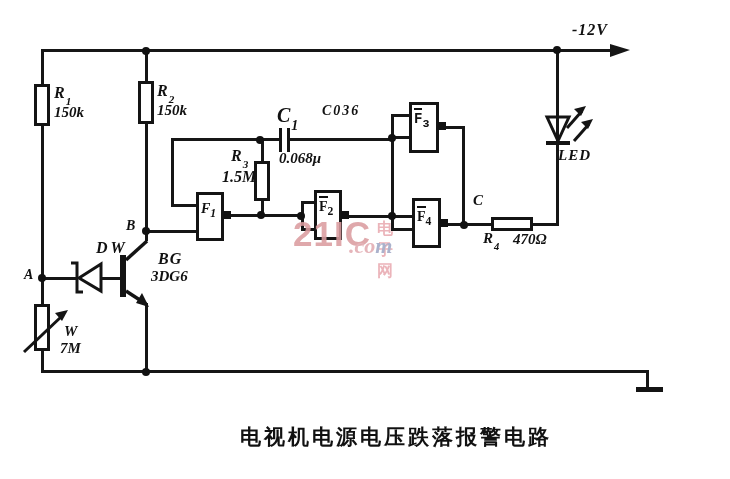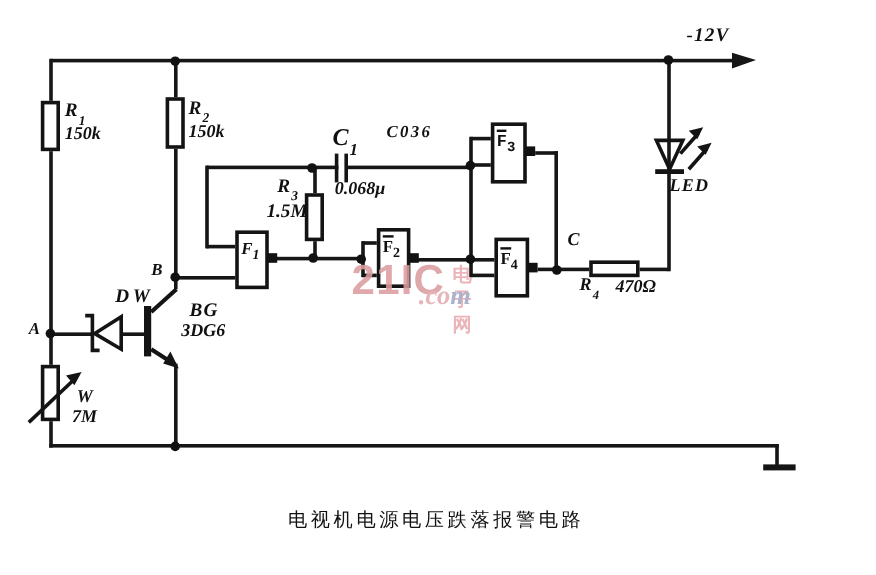--- a/index.html
+++ b/index.html
@@ -23,21 +23,21 @@
   .gate-lbl .ov{border-top:2px solid #111;padding-top:1px;}
   svg.shapes{position:absolute;left:0;top:0;pointer-events:none;}
   .gnd-bar{position:absolute;background:#141414;}
   
   .wm{position:absolute;pointer-events:none;opacity:.88;font-family:"Liberation Sans",sans-serif;}
   .wm-brand{position:absolute;left:293px;top:214px;font-size:35px;font-weight:bold;color:#db9da0;letter-spacing:1px;}
   .wm-cn{position:absolute;left:377px;top:219px;font-size:16px;font-weight:bold;color:#e9aab1;letter-spacing:1px;}
   .wm-com{position:absolute;left:349px;top:233px;font-size:22px;font-weight:bold;font-style:italic;
           font-family:"Liberation Serif",serif;color:#e2abb1;}
   .wm-com .bl{color:#a0a8c6;}
-  .caption{position:absolute;left:240px;top:423px;font-size:16px;font-weight:normal;letter-spacing:3px;}
+  .caption{position:absolute;left:240px;top:423px;font-size:21px;font-weight:bold;letter-spacing:3px;}
 </style>
 </head>
 <body>
 
 <div class="stage">
 
   <div class="w" style="left:42px;top:49px;width:570px;"></div>
   <div class="v" style="left:41px;top:49px;height:324px;"></div>
   <div class="v" style="left:145px;top:49px;height:192px;"></div>
   <div class="w" style="left:146px;top:230px;width:52px;"></div>

